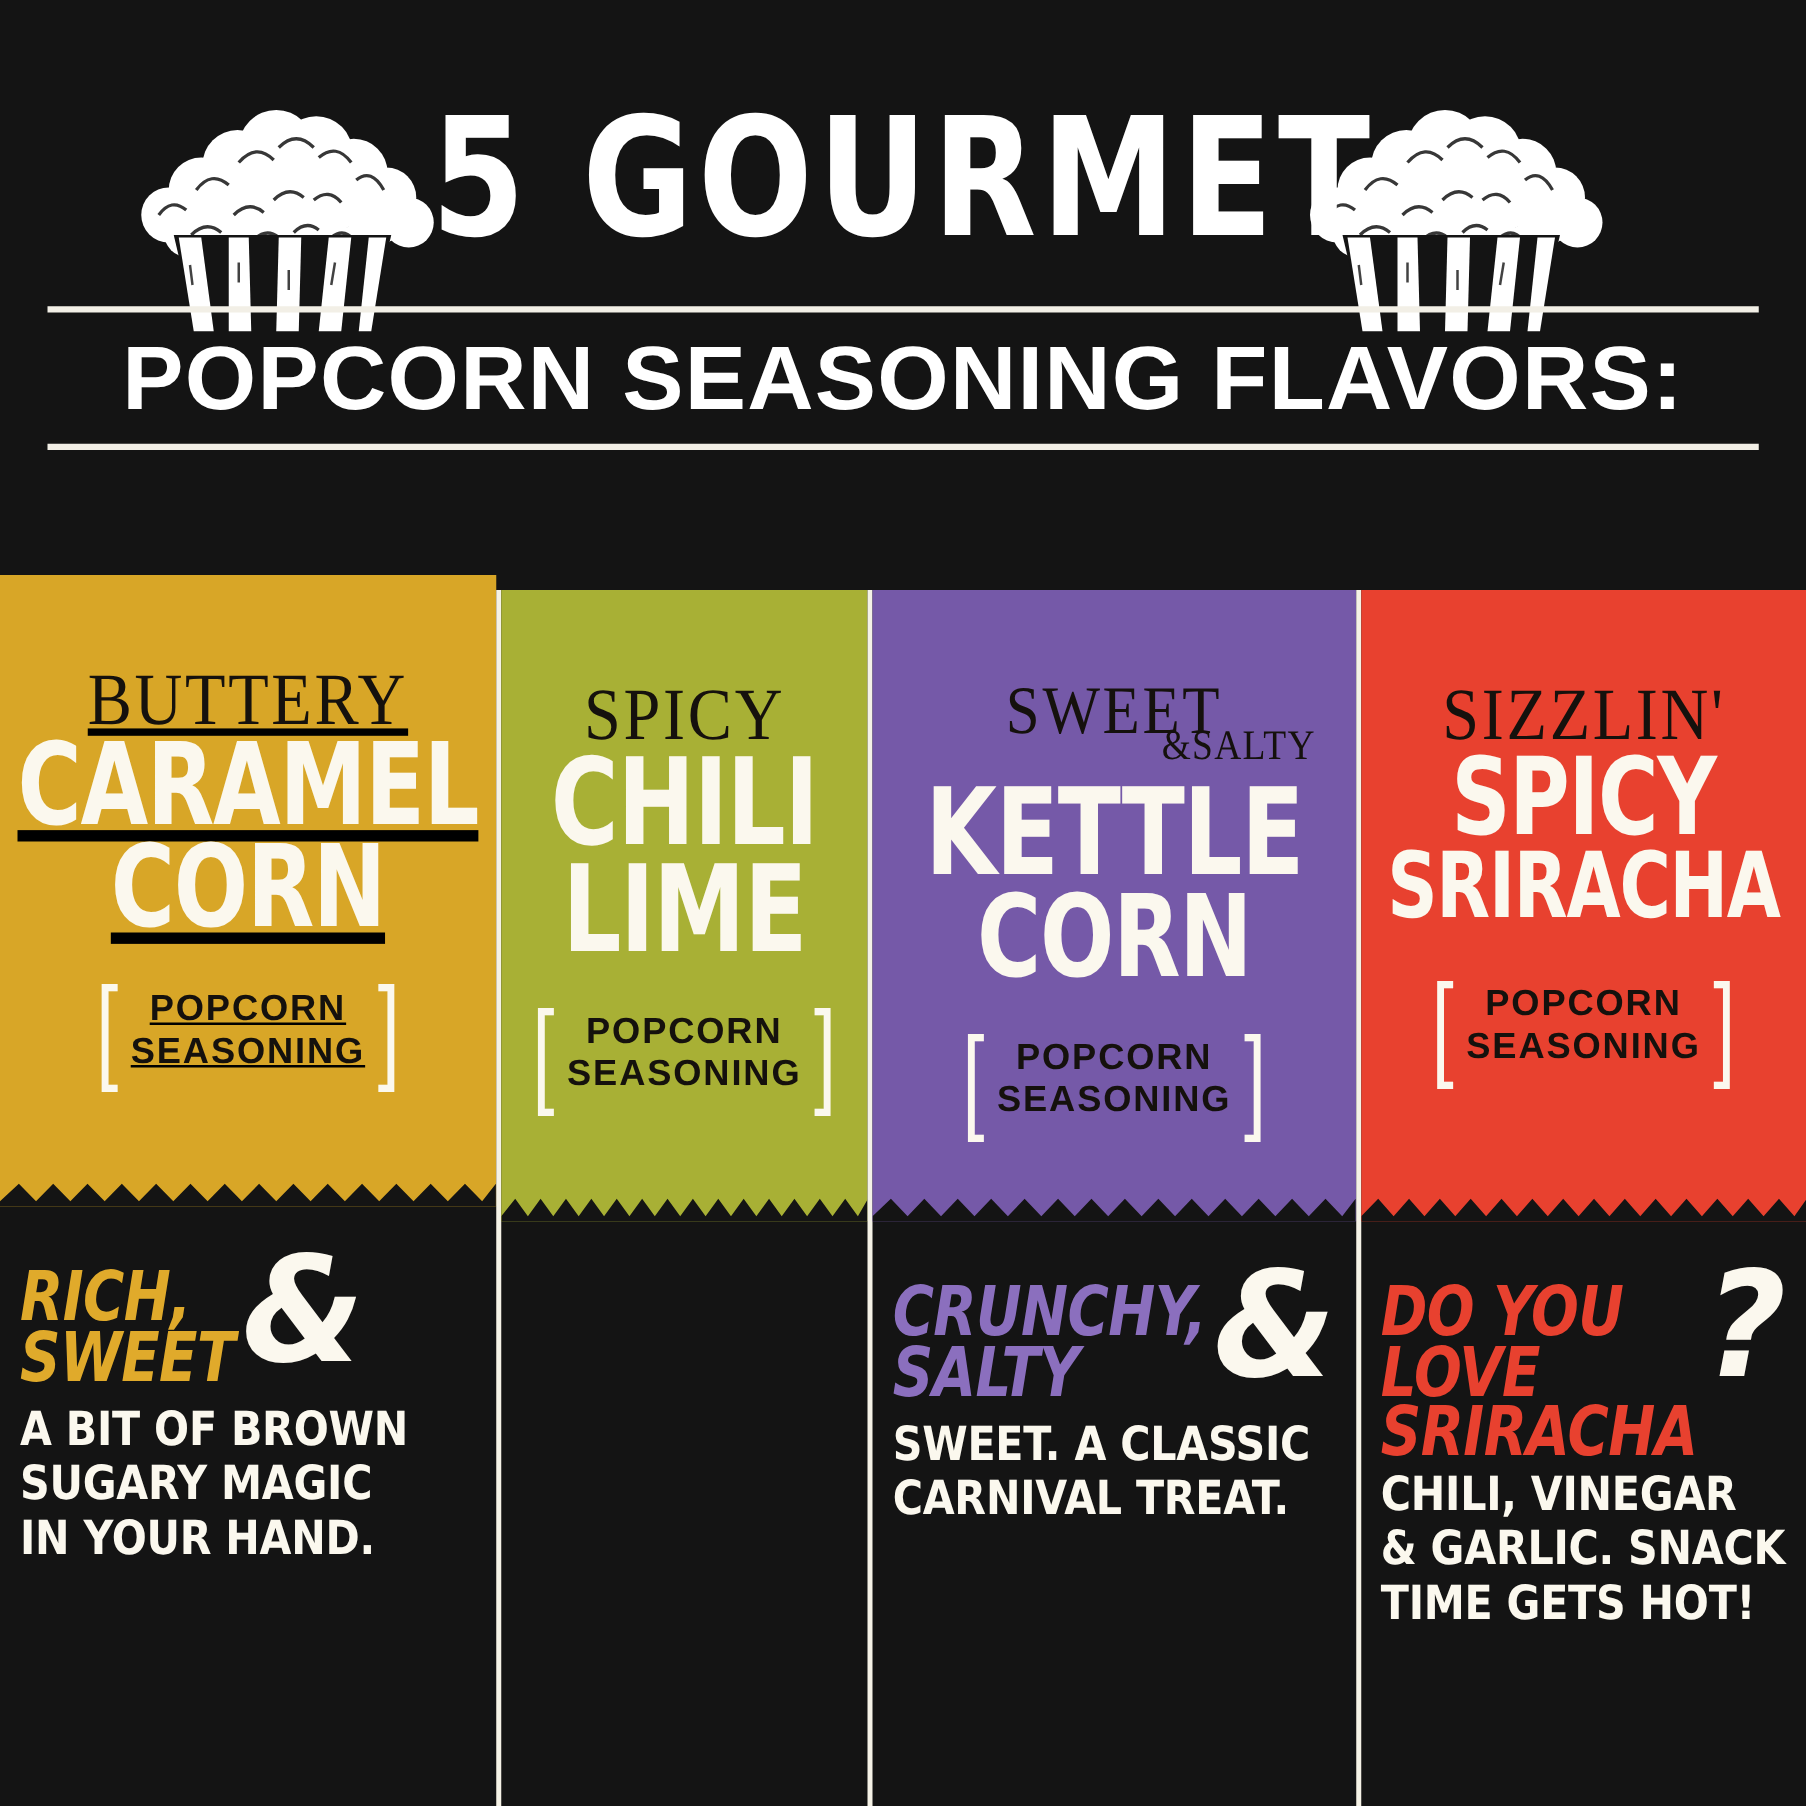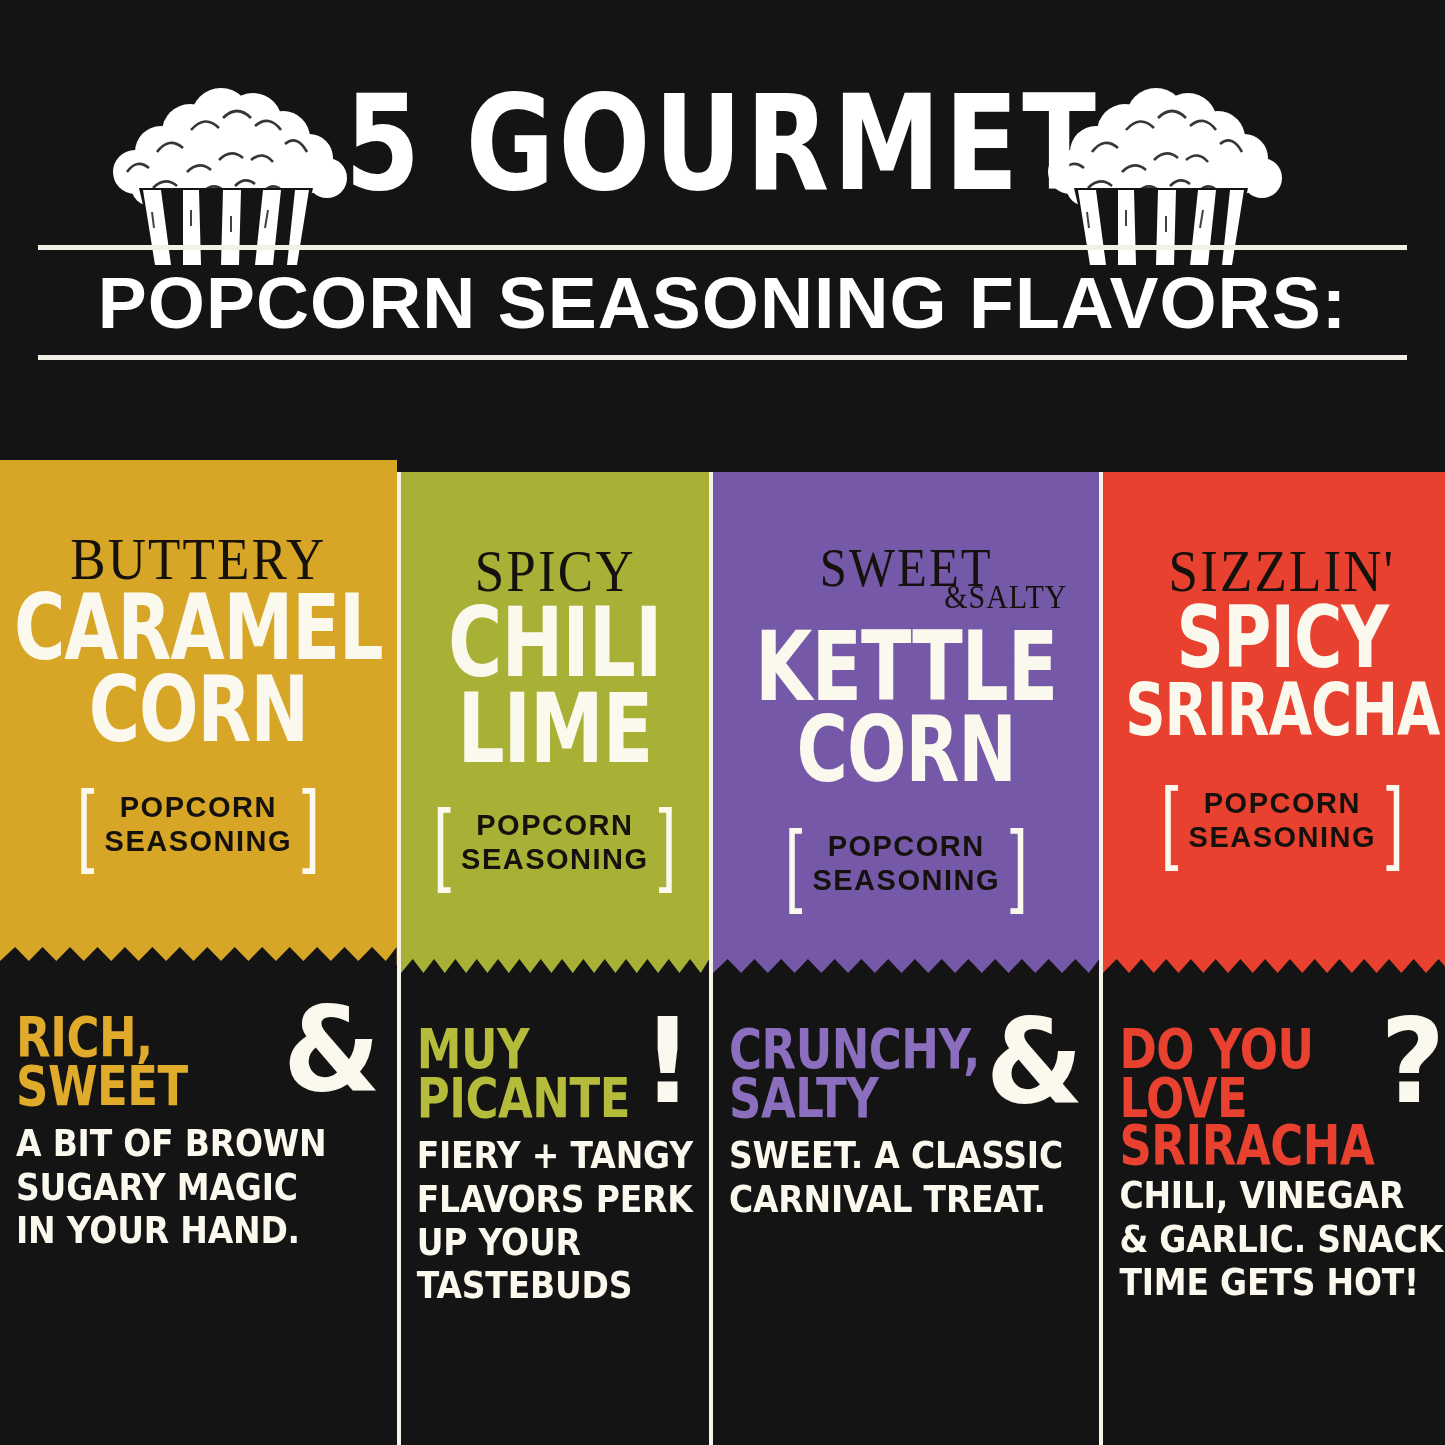--- a/index.html
+++ b/index.html
@@ -107,22 +107,23 @@
     color:#fbf8ee;transform:scaleY(1.45);}
   .seasoning .txt{
     font-family:"Liberation Sans",sans-serif;font-weight:700;
     font-size:29px;line-height:34px;letter-spacing:1.5px;text-align:center;
     color:#15110d;
   }
 
   
   .desc{position:relative;padding:48px 16px 0 16px;box-sizing:border-box;}
   .tag{
-    display:flex;align-items:flex-start;justify-content:space-between;
+    display:flex;align-items:flex-start;justify-content:flex-start;
     line-height:0.82;
+    font-style:italic;
   }
   .tag-words{
     font-family:"DejaVu Sans",sans-serif;font-weight:700;
     font-size:45px;line-height:0.88;letter-spacing:-0.5px;
     transform:scaleY(1.22);transform-origin:left top;
   }
   .tag-words .w2{display:block;}
   .punct{
     font-family:"DejaVu Sans",sans-serif;font-weight:700;
     color:#fbf8ee;font-size:112px;line-height:0.72;
@@ -259,21 +260,21 @@
 
     <div class="title-main">5 GOURMET</div>
     <div class="rule top"></div>
     <div class="title-sub">POPCORN SEASONING FLAVORS:</div>
     <div class="rule bot"></div>
   </div>
 
   <div class="grid">
 
     <div class="col">
-      <div class="packet" id="pk0" style="background: rgb(216, 166, 39);">
+      <div class="packet" id="pk0" style="background: rgb(216, 166, 39); text-decoration: underline;">
         <div class="pk-inner">
           <div class="kicker">BUTTERY</div>
           <div class="flavor">
             <span class="l1">CARAMEL</span>
             <span class="l2">CORN</span>
           </div>
           <div class="seasoning">
             <span class="brk">[</span>
             <span class="txt">
               <span>POPCORN</span><br>
@@ -319,35 +320,20 @@
               <span>SEASONING</span>
             </span>
             <span class="brk">]</span>
           </div>
         </div>
         <div class="zigzag">
           <svg viewBox="0 0 289 26" preserveAspectRatio="none">
               <polygon fill="#141414" points="0,26 289,26 289,8 281,22 271,8 261,22 251,8 241,22 231,8 221,22 211,8 201,22 191,8 181,22 171,8 161,22 151,8 141,22 131,8 121,22 111,8 101,22 91,8 81,22 71,8 61,22 51,8 41,22 31,8 21,22 11,8 0,22"></polygon>
             </svg>
         </div>
-      </div>
-      <div class="desc">
-        <div class="tag">
-          <span class="tag-words" id="tw1" style="color: rgb(181, 188, 60);">
-            <span class="w1">MUY</span>
-            <span class="w2">PICANTE</span>
-          </span>
-          <span class="punct">!</span>
-        </div>
-        <div class="body-txt" id="bt1">
-            <div>FIERY + TANGY</div>
-            <div>FLAVORS PERK</div>
-            <div>UP YOUR</div>
-            <div>TASTEBUDS</div>
-          </div>
       </div>
     </div>
 
     <div class="col">
       <div class="packet" id="pk2" style="background: rgb(117, 89, 168);">
         <div class="pk-inner">
           <div class="kicker two">SWEET</div>
           <div class="kicker-sub">&amp;SALTY</div>
           <div class="flavor kc">
             <span class="l1">KETTLE</span>

